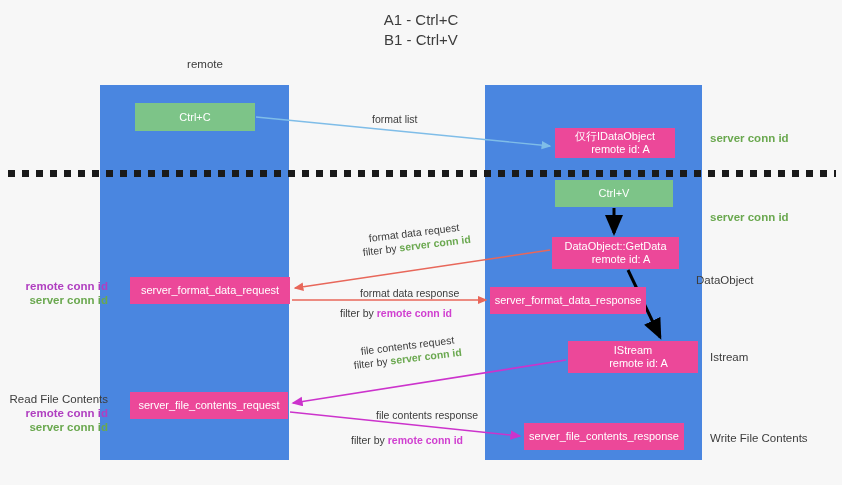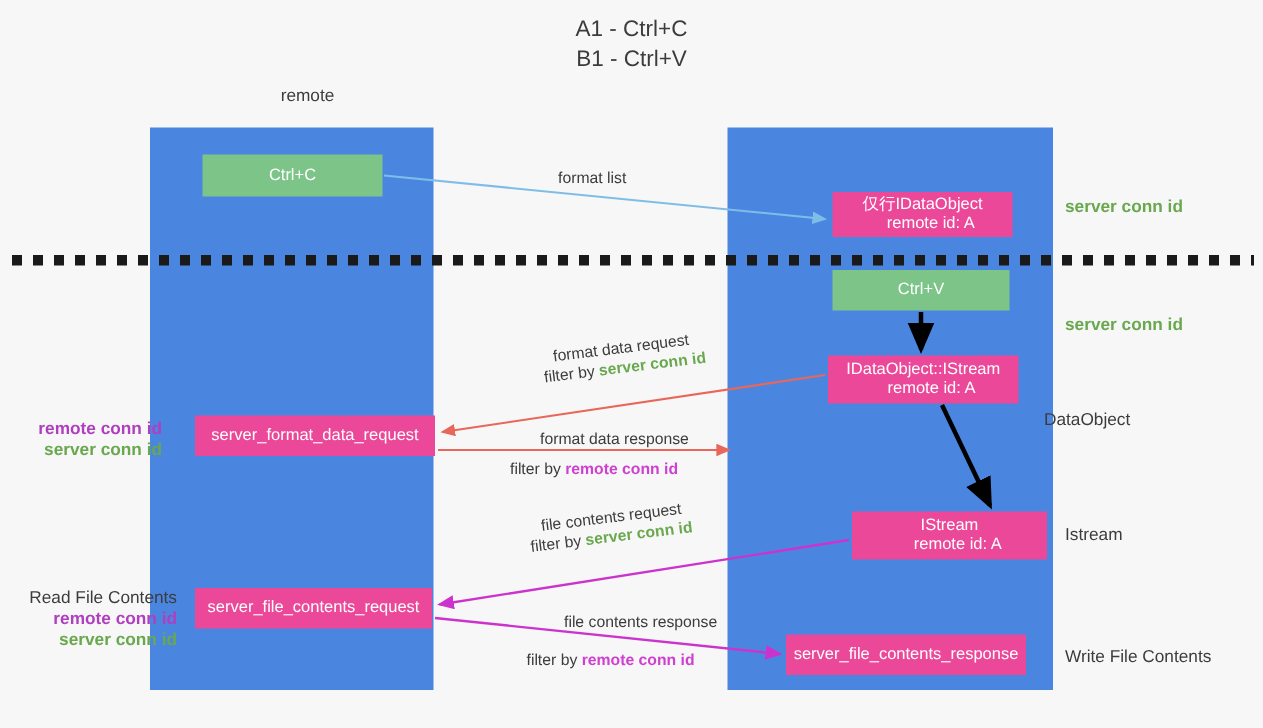--- a/index.html
+++ b/index.html
@@ -69,21 +69,21 @@
   #s-serverconn2{left:710px;top:210px;}
   #s-dataobject{left:696px;top:245px;margin-top:28px;}
   #s-istream{left:710px;top:350px;}
   #s-writefile{left:710px;top:431px;}
 
   
   .lbl-remote{color:#b03fc0;font-weight:bold;font-size:11.5px;line-height:14px;}
   .lbl-server{color:#6aa84f;font-weight:bold;font-size:11.5px;line-height:14px;}
   .lbl-plain{color:#3c3c3c;font-size:11.5px;line-height:14px;}
   #s-left-fmt{left:8px;top:279px;text-align:right;width:100px;}
-  #s-left-file{left:8px;top:392px;text-align:right;width:100px;margin-left:10px;}
+  #s-left-file{left:8px;top:392px;text-align:right;width:100px;}
   #s-left-file .lbl-plain{white-space:nowrap;}
 
   
   .edge-lbl{font-size:10.5px;line-height:14px;color:#3c3c3c;white-space:nowrap;}
   .edge-lbl .em-green{color:#6aa84f;font-weight:bold;}
   .edge-lbl .em-purple{color:#d040d0;font-weight:bold;}
   .rot-up{transform:rotate(-7deg);transform-origin:left top;}
 
   #e-formatlist{left:372px;top:112px;}
   #e-fmtreq{left:368px;top:231px;}
@@ -154,28 +154,31 @@
   <div class="abs node orange" id="n-idataobject">
     <div>仅行IDataObject</div>
     <div class="l2">remote id: A</div>
   </div>
 
   <div class="abs node green" id="n-ctrlv">
     <div>Ctrl+V</div>
   </div>
 
   <div class="abs node orange" id="n-getdata">
-    <div>IDataObject::IStream</div>
+    <div>DataObject::GetData</div>
     <div class="l2">remote id: A</div>
   </div>
 
   <div class="abs node orange" id="n-fmtreq">
     <div>server_format_data_request</div>
   </div>
 
+  <div class="abs node orange" id="n-fmtresp">
+    <div>server_format_data_response</div>
+  </div>
 
   <div class="abs node orange" id="n-istream">
     <div>IStream</div>
     <div class="l2">remote id: A</div>
   </div>
 
   <div class="abs node orange" id="n-filereq">
     <div>server_file_contents_request</div>
   </div>
 

